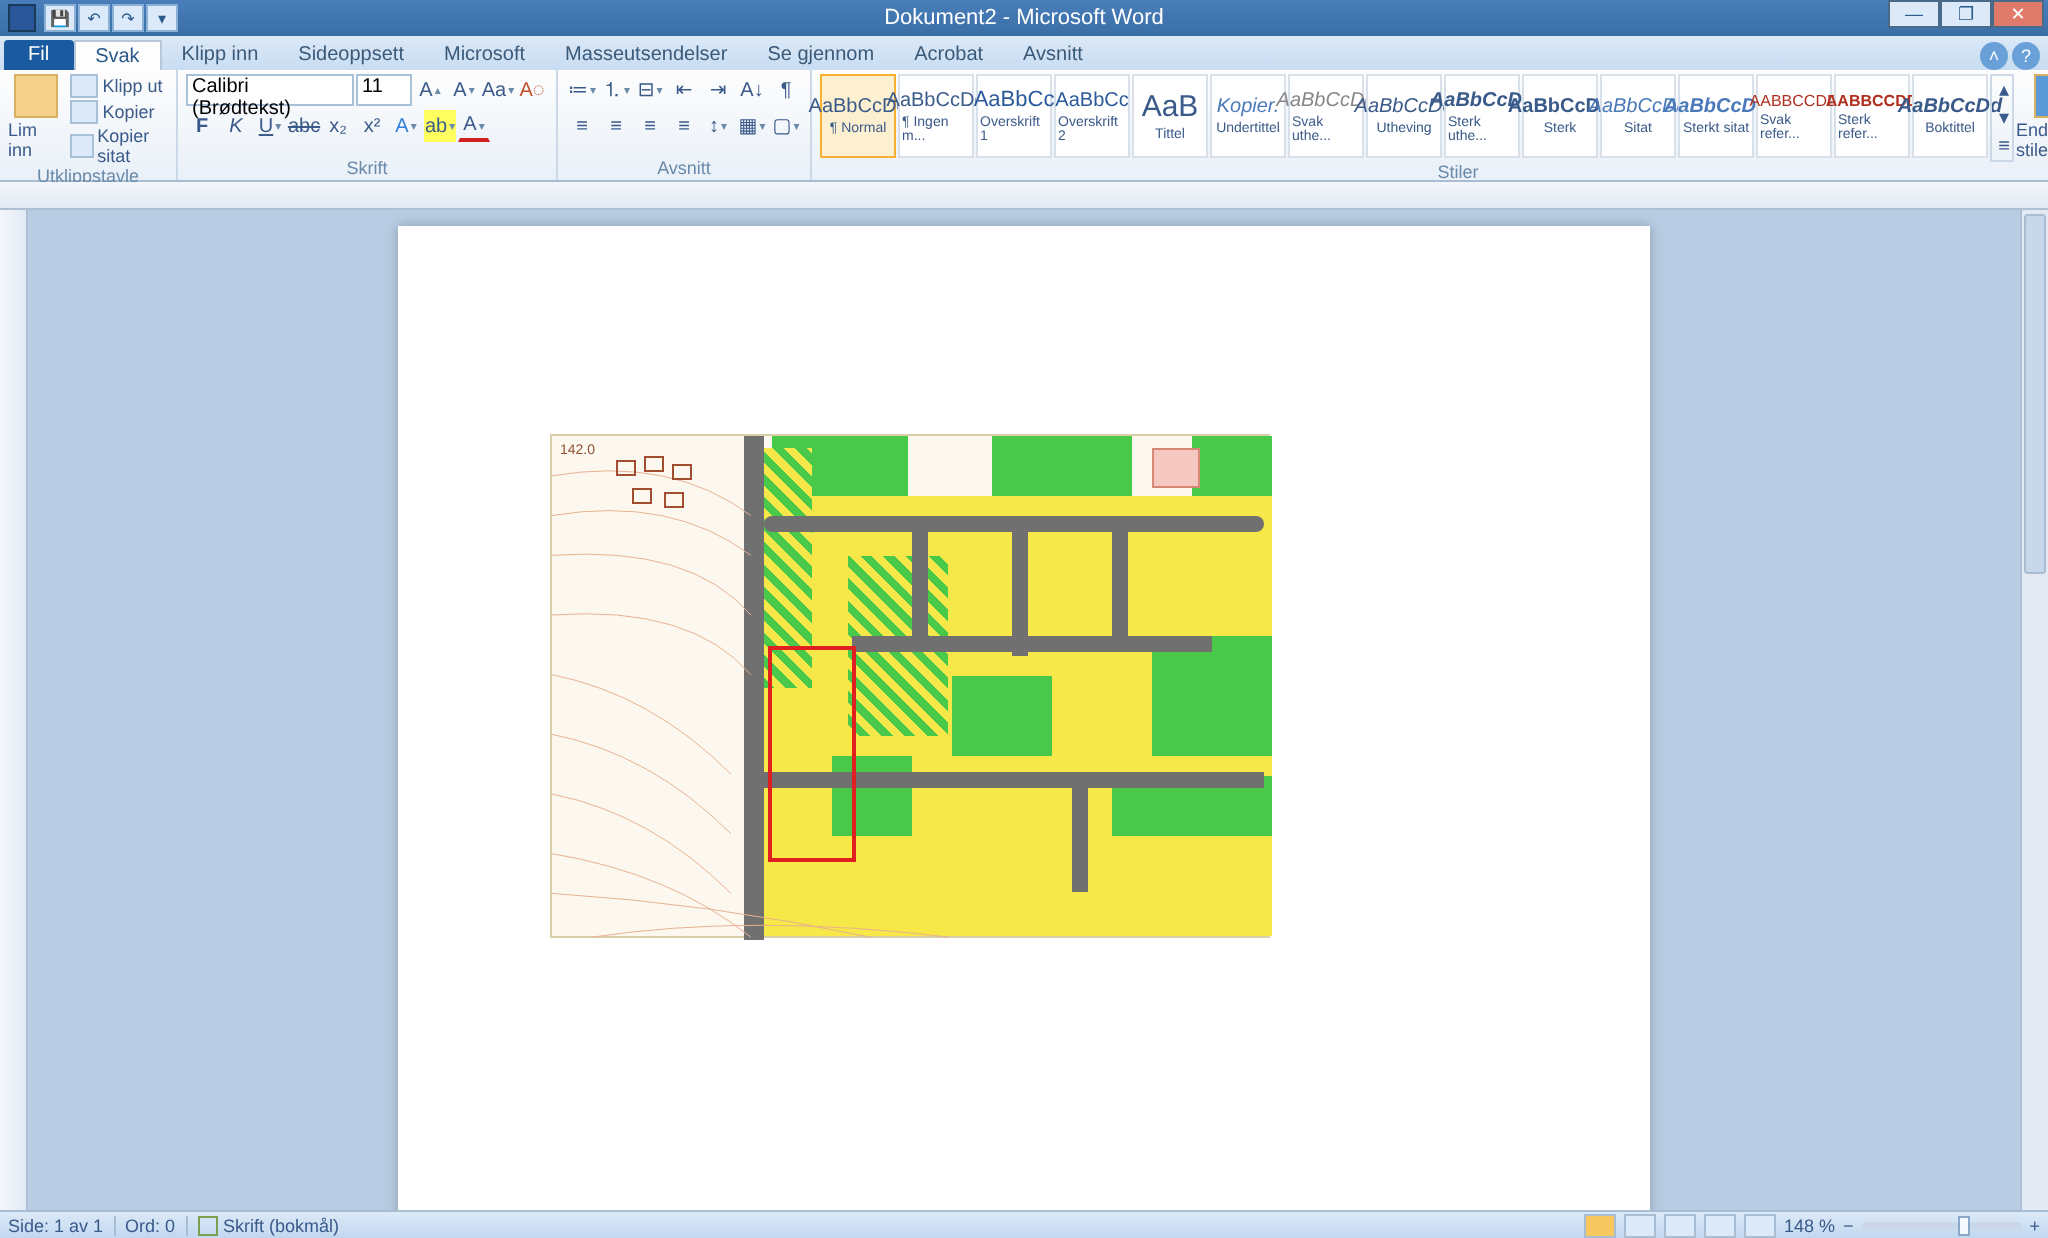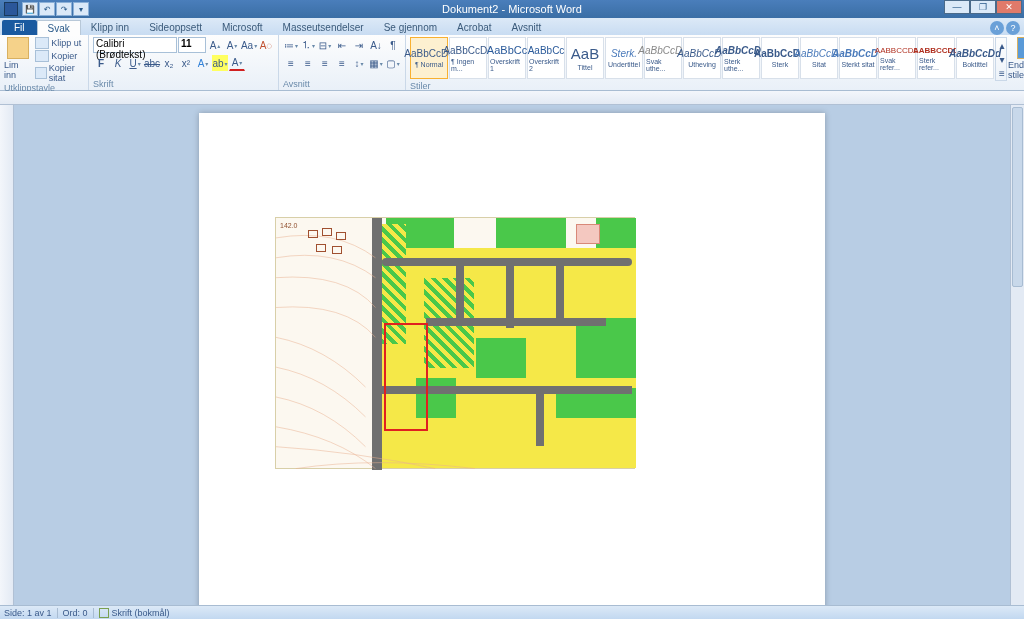--- a/index.html
+++ b/index.html
@@ -18,30 +18,30 @@
   .tabs { height:17px; background: linear-gradient(#dce9f7,#c8dcf2); display:flex; align-items:flex-end; padding-left:2px;}
   .file-tab { background:#1a5aa0; color:#fff; font-size:10px; padding:1px 12px; border-radius:2px 2px 0 0; height:15px; display:flex; align-items:center;}
   .tab { font-size:10px; color:#3a5a7a; padding:1px 10px; height:15px; display:flex; align-items:center;}
   .tab.active{ background:#fdfdfd; border:1px solid #b8c8d8; border-bottom:none; color:#2a5a8a;}
   .help-icons{ margin-left:auto; display:flex; gap:2px; padding-right:4px;}
   .help-icons span{ width:14px; height:14px; background:#6aa0d8; border-radius:50%; font-size:9px; color:#fff; display:flex; align-items:center; justify-content:center;}
 
   
   .ribbon { height:56px; background: linear-gradient(#fdfdfd,#e9f0f8); border-bottom:1px solid #a8bcd2; display:flex; }
   .ribbon-group{ border-right:1px solid #cad8e8; padding:2px 4px 0 4px; display:flex; flex-direction:column; justify-content:space-between; position:relative;}
-  .group-label{ font-size:9px; color:#6a8aaa; padding-bottom:1px;}
+  .group-label{ font-size:9px; color:#6a8aaa; text-align:center; padding-bottom:1px;}
   .big-btn{ width:34px; display:flex; flex-direction:column; align-items:center; font-size:9px; color:#3a5a8a; gap:1px;}
   .big-btn .ic{ width:22px; height:22px; background:#f5d28a; border:1px solid #d8b060; }
   .stack3{ display:flex; flex-direction:column; gap:1px; font-size:9px; color:#3a5a8a;}
   .stack3 .row{ display:flex; align-items:center; gap:2px;}
   .mini-ic{ width:14px; height:12px; background:#dbe9f8; border:1px solid #a8c0d8; }
   .font-row{ display:flex; align-items:center; gap:1px; margin-bottom:2px;}
   .font-select{ font-size:10px; border:1px solid #a8c0d8; background:#fff; height:16px;}
   .font-select.name{ width:84px; padding-left:2px;}
-  .font-select.size{ width:28px; padding-left:2px;font-weight:bold;}
+  .font-select.size{ width:28px; padding-left:2px;}
   .btnrow{ display:flex; gap:1px;}
   .tbtn{ width:16px; height:16px; border:1px solid transparent; display:flex; align-items:center; justify-content:center; font-size:10px; color:#3a5a8a;}
   .dropdown-ar{ font-size:6px; color:#6a8aaa; margin-left:1px;}
   .styles-scroll{ display:flex; gap:1px; align-items:flex-start;}
   .style-box{ width:38px; height:42px; border:1px solid #d8e0ea; background:#fff; display:flex; flex-direction:column; align-items:center; justify-content:center; font-size:7px; color:#3a5a8a; padding:1px;}
   .style-box.sel{ border:1px solid #f8b030; background:#fdf0d0;}
   .style-box .sample{ font-size:10px; margin-bottom:2px; }
 
   
   .workspace{ position:absolute; top:91px; left:0; right:0; bottom:14px; background:#b8cde4; }
@@ -205,21 +205,21 @@
         </div>
       <div class="style-box">
           <span class="sample" style="color:#2a5a9a">AaBbCc</span>
           <span>Overskrift 2</span>
         </div>
       <div class="style-box">
           <span class="sample" style="font-size:15px">AaB</span>
           <span>Tittel</span>
         </div>
       <div class="style-box">
-          <span class="sample" style="color:#4a7aba;font-style:italic">Sterk.</span>
+          <span class="sample" style="color:#4a7aba;font-style:italic">Kopier.</span>
           <span>Undertittel</span>
         </div>
       <div class="style-box">
           <span class="sample" style="font-style:italic;color:#888">AaBbCcDd</span>
           <span>Svak uthe...</span>
         </div>
       <div class="style-box">
           <span class="sample" style="font-style:italic">AaBbCcDd</span>
           <span>Utheving</span>
         </div>
@@ -319,13 +319,26 @@
   </div>
 </div>
 
 <div class="statusbar">
   <span>Side: 1 av 1</span>
   <span class="sep"></span>
   <span>Ord: 0</span>
   <span class="sep"></span>
   <span style="width:10px;height:10px;border:1px solid #7aa050;margin-right:3px;"></span>
   <span>Skrift (bokmål)</span>
+  <div class="right">
+    <div class="view-btn active"></div>
+    <div class="view-btn"></div>
+    <div class="view-btn"></div>
+    <div class="view-btn"></div>
+    <div class="view-btn"></div>
+    <span>148 %</span>
+    <span>−</span>
+    <div class="zoom-slider">
+        <div class="zthumb"></div>
+      </div>
+    <span>+</span>
+  </div>
 </div>
 
 </body></html>

